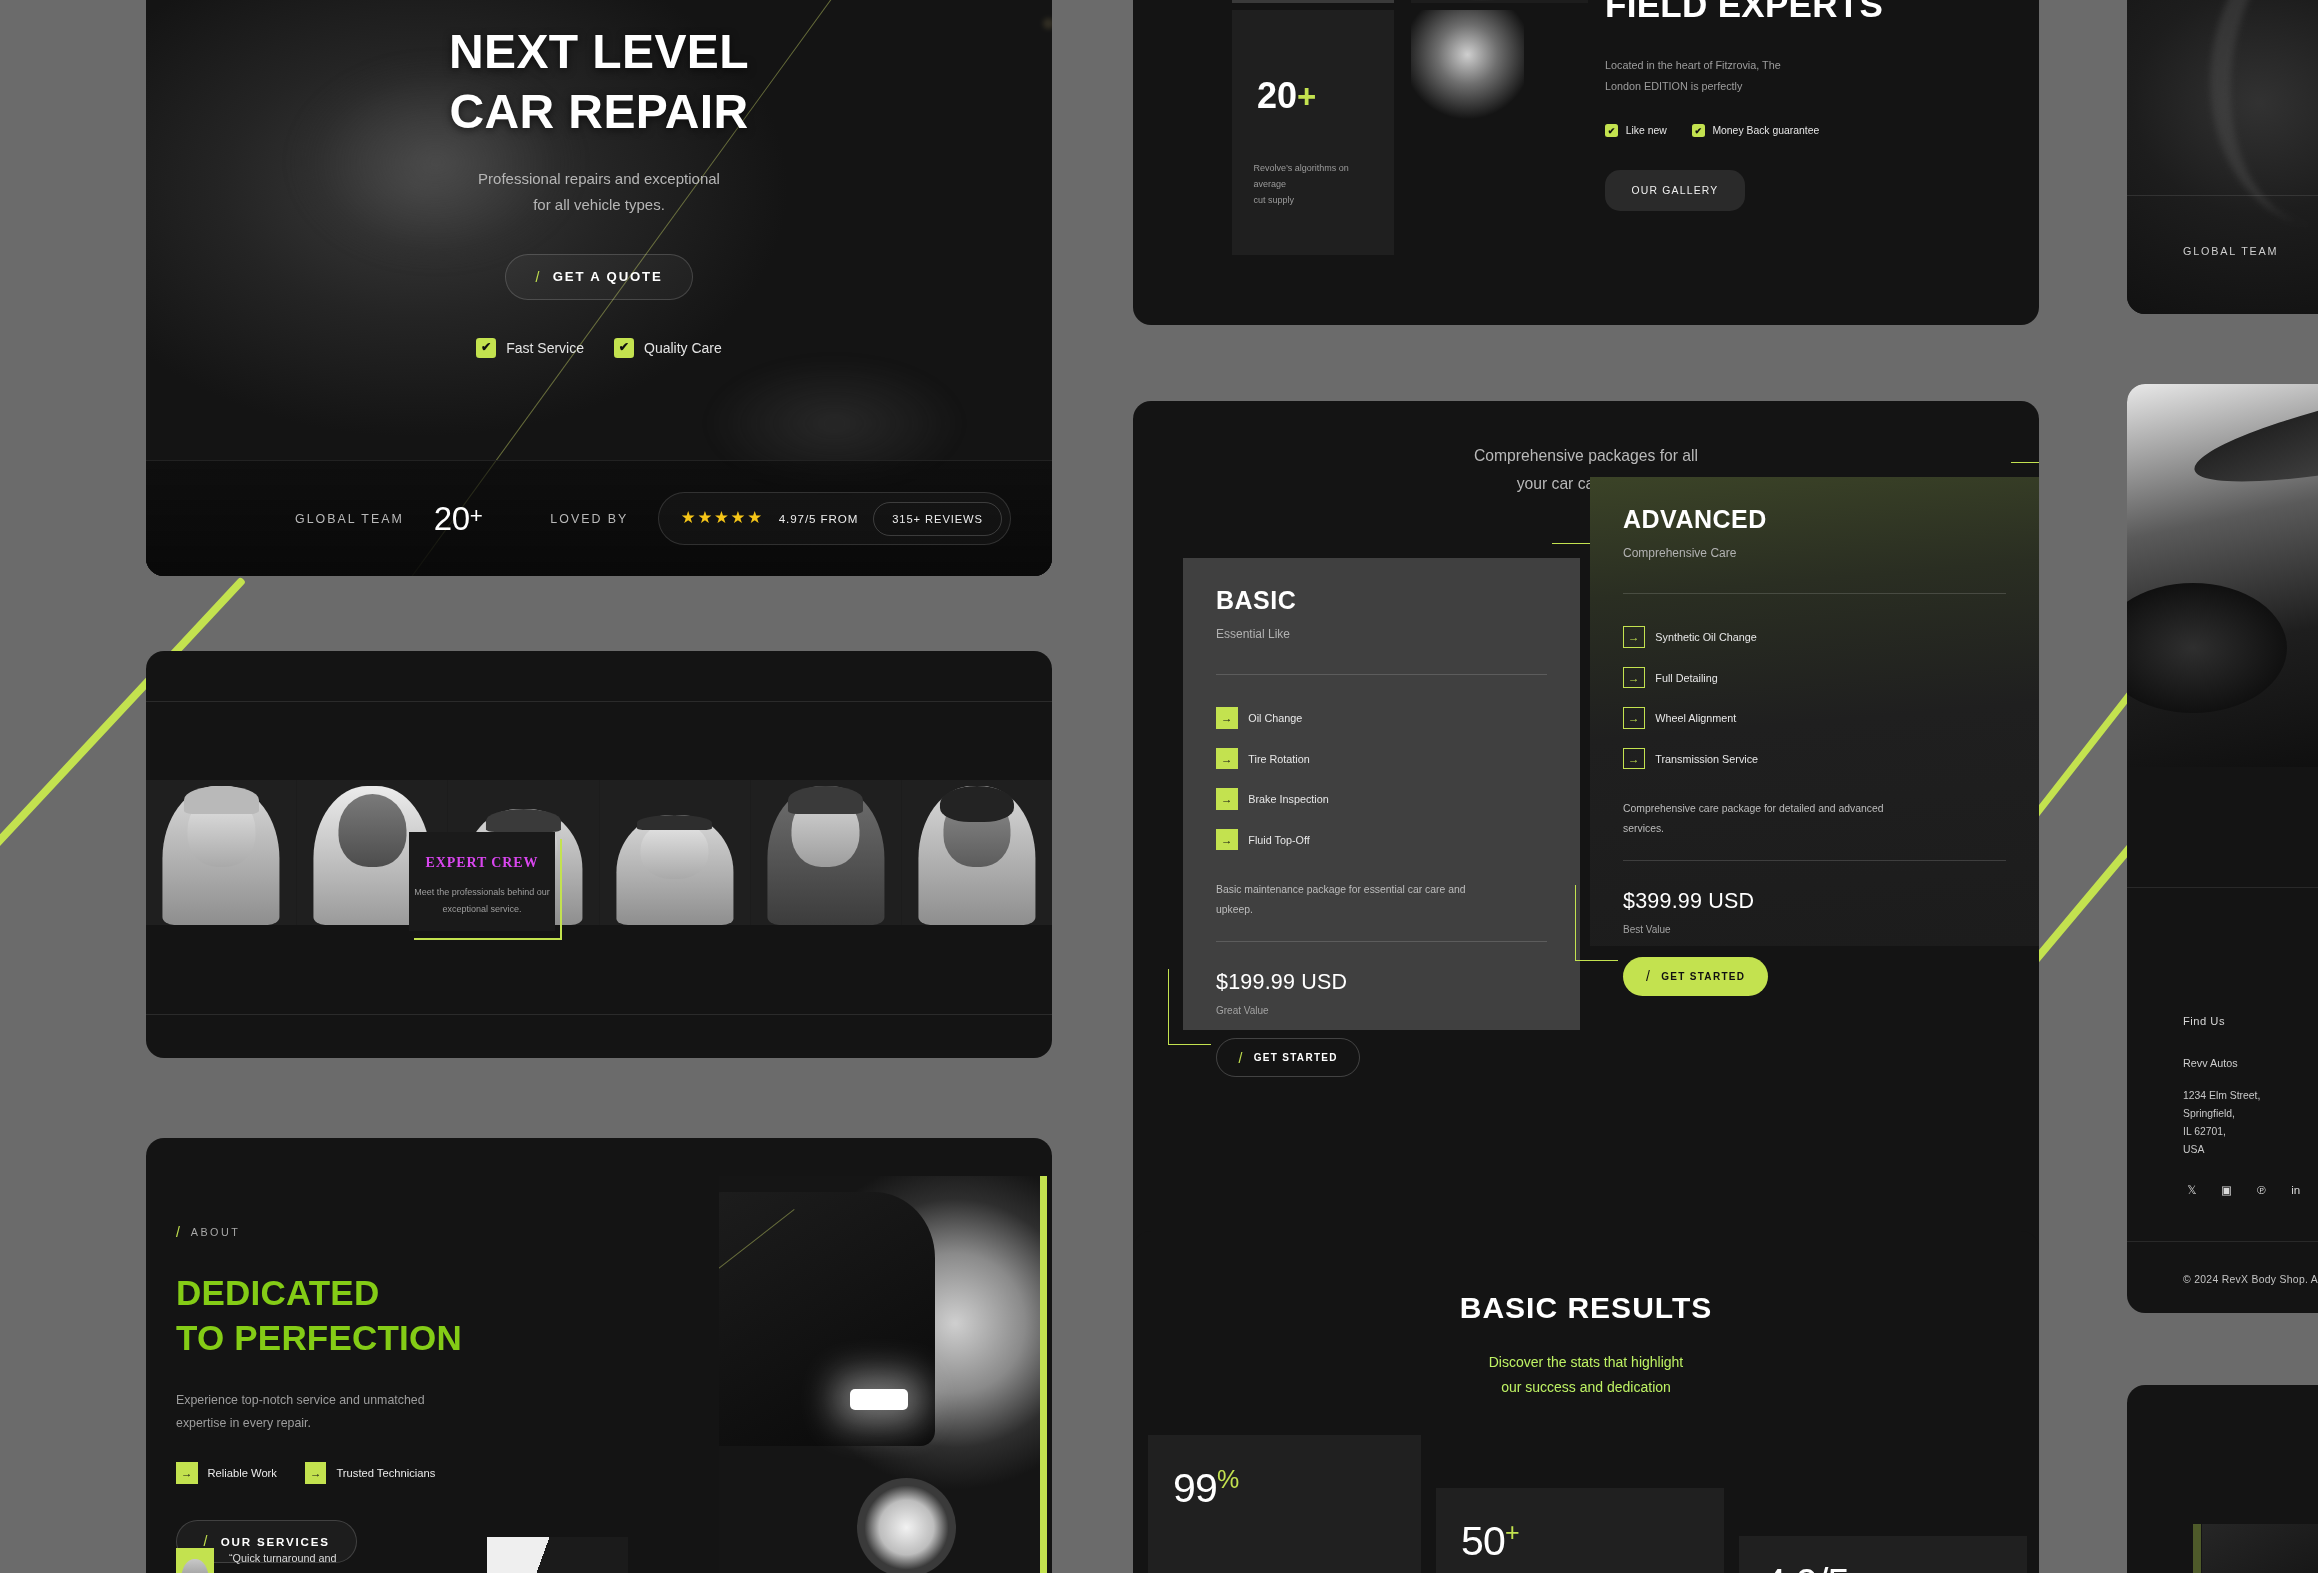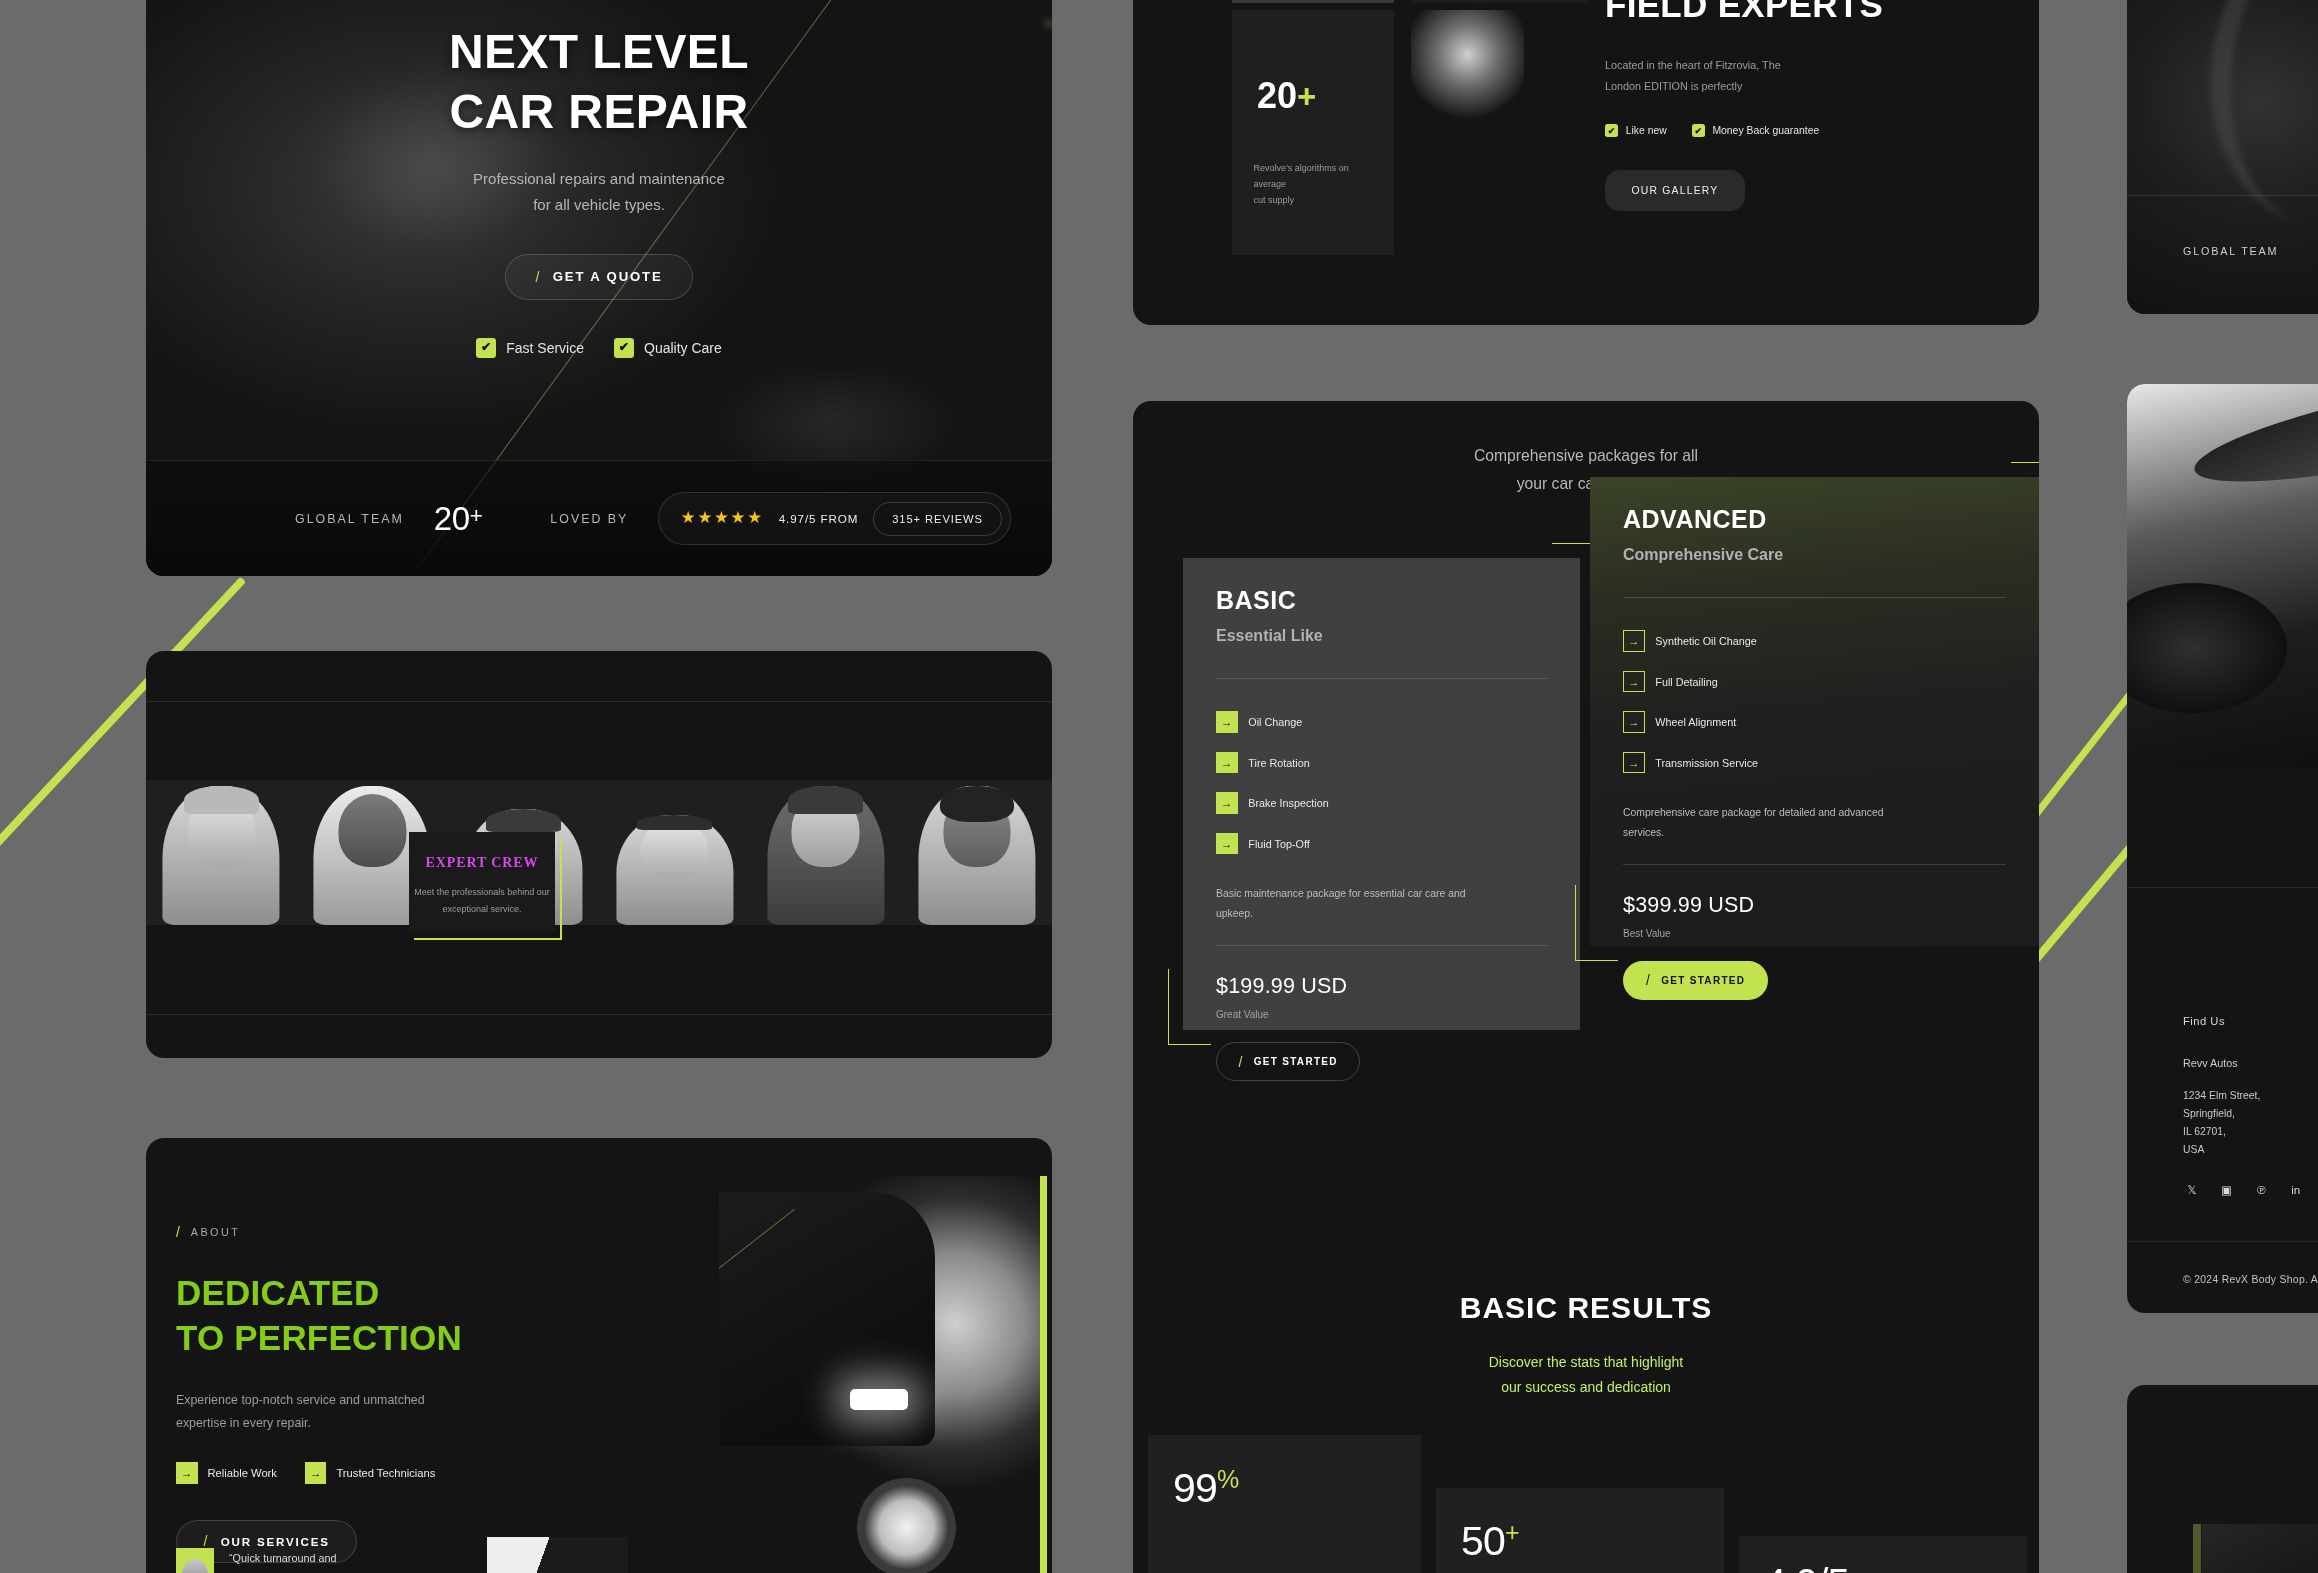--- a/index.html
+++ b/index.html
@@ -185,21 +185,21 @@
   .pr-head { text-align:center; padding-top:41px; color:#b9b9b9; font-size:15.7px; line-height:1.8; font-weight:300; }
   .pcard { position:absolute; padding:28px 33px; }
   .pcard .brk { position:absolute; right:-15px; top:-15px; width:43px; height:76px;
     border-top:1.7px solid #c3e24f; border-right:1.7px solid #c3e24f; }
   .pcard .brk2 { position:absolute; left:-15px; bottom:-15px; width:43px; height:76px;
     border-bottom:1.7px solid #c3e24f; border-left:1.7px solid #c3e24f; }
   #basic { left:50px; top:157px; width:397px; height:472px; background:#404040; }
   #advanced { left:457px; top:76px; width:449px; height:469px;
     background: linear-gradient(175deg,#3b4327 0%, #2a2e22 24%, #1f1f1f 52%, #1c1c1c 100%); }
   .p-title { color:#fff; font-size:25px; font-weight:700; letter-spacing:0.5px; }
-  .p-sub { margin-top:11.6px; color:#b2b2b2; font-size:16px; font-weight:700; }
+  .p-sub { margin-top:11.6px; color:#b2b2b2; font-size:12px; font-weight:400; }
   .p-rule { margin-top:33px; height:0.8px; background: rgba(255,255,255,.15); }
   .p-list { margin-top:33px; display:flex; flex-direction:column; gap:19px; }
   .p-item { display:flex; align-items:center; gap:10.8px; color:#e8e8e8; font-size:10.8px; font-weight:300; }
   .p-desc { margin-top:30px; color:#bdbdbd; font-size:10.4px; line-height:1.9; font-weight:300; }
   .p-price { margin-top:28px; color:#fff; font-size:21.5px; font-weight:500; letter-spacing:0.2px; }
   .p-value { margin-top:10px; color:#a2a2a2; font-size:10px; font-weight:300; }
   .btn-sm-ghost { margin-top:21.5px; display:inline-flex; align-items:center; gap:10px;
     border:0.8px solid rgba(255,255,255,.2); border-radius:827px; padding:10.8px 21.5px;
     color:#fff; font-size:10px; letter-spacing:1.3px; font-weight:600; }
   .btn-sm-solid { margin-top:21.5px; display:inline-flex; align-items:center; gap:10px;
@@ -273,21 +273,21 @@
   <div class="panel" id="hero">
     <div class="hero-bg"></div>
 
     <div class="hero-bokeh" style="left:897px;top:51px;width:10.8px;height:10.8px;opacity:.6;"></div>
     <div class="hero-hairline"></div>
 
     <div class="hero-content">
       <div class="hero-h1">NEXT LEVEL</div>
       <div class="hero-h1">CAR REPAIR</div>
       <div class="hero-sub">
-        <div>Professional repairs and maintenance</div>
+        <div>Professional repairs and exceptional</div>
         <div>for all vehicle types.</div>
       </div>
       <div class="hero-cta-wrap">
         <span class="btn-ghost">
           <span class="slash">/</span>
           <span>GET A QUOTE</span>
         </span>
       </div>
       <div class="chk-row">
         <span class="chk">

